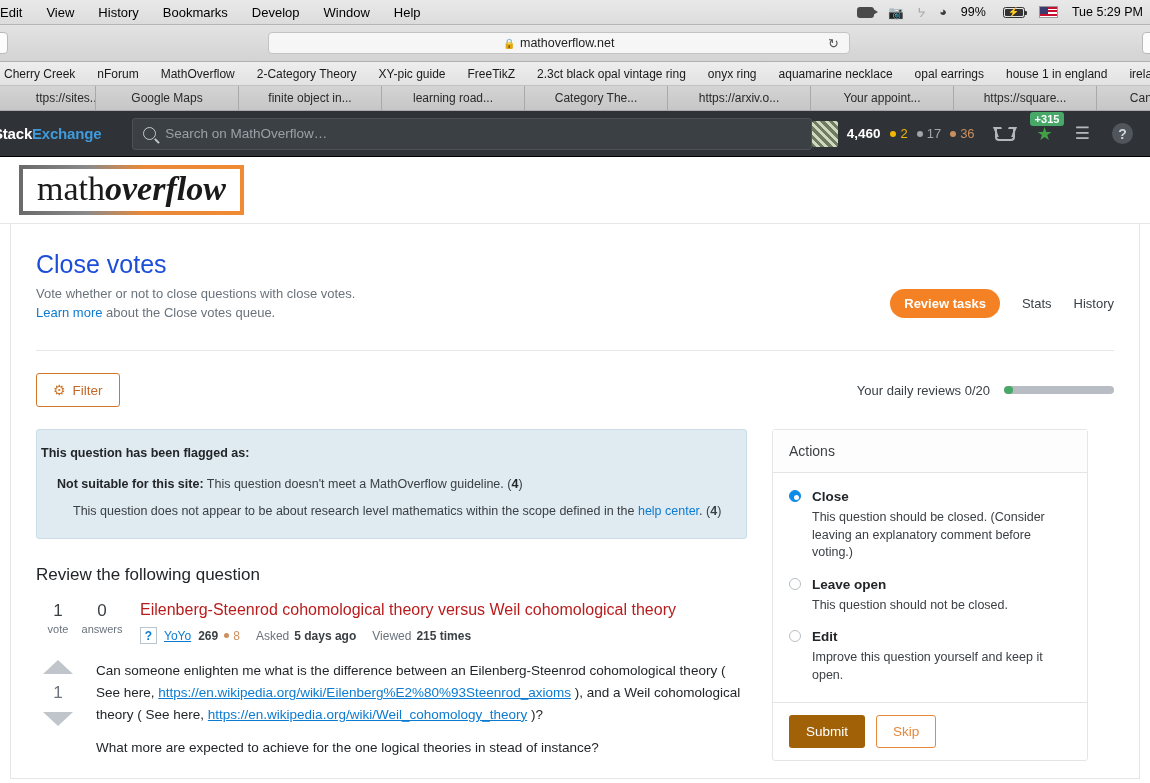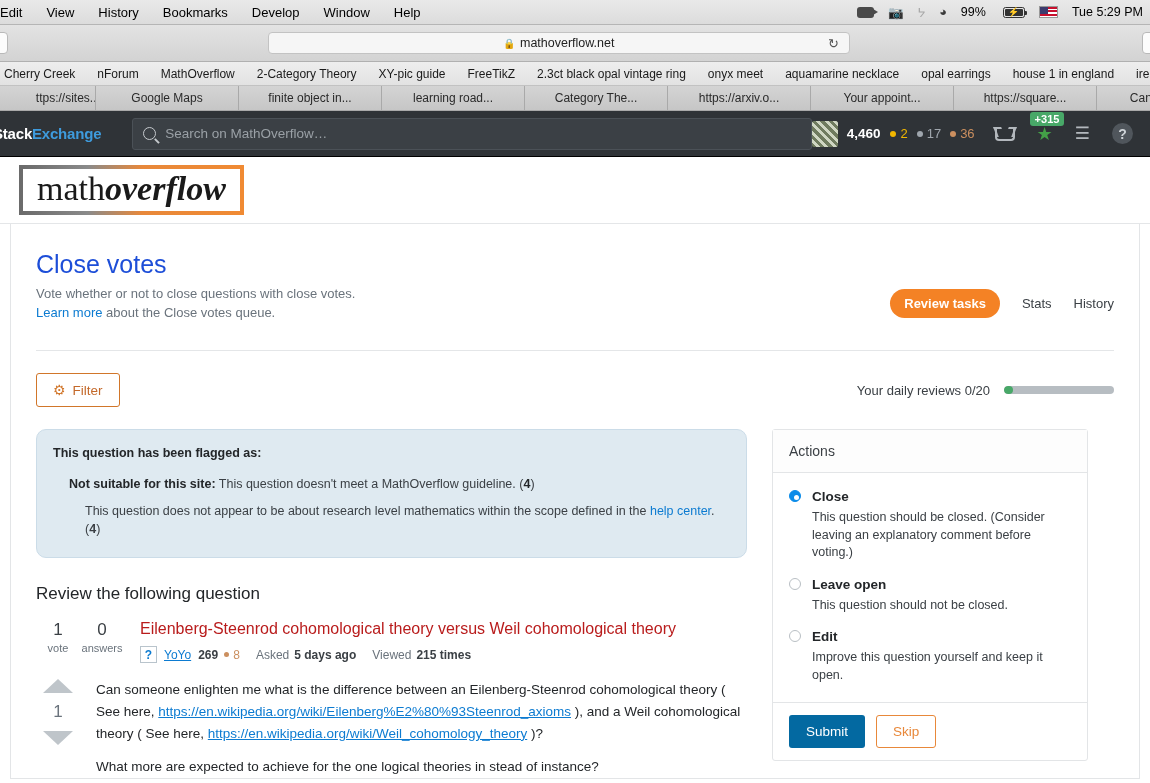--- a/index.html
+++ b/index.html
@@ -225,22 +225,22 @@
     margin-left: 14px; position: relative; overflow: hidden;
   }
   .prog-fill { position:absolute; left:0; top:0; bottom:0; width:9px; background:#48a868; border-radius:4px;}
 
   
   .cols { display: flex; margin-top: 22px; }
   .col-main { width: 711px; }
   .col-side { width: 316px; margin-left: 25px; }
 
   .flagbox {
-    background: #dfeaf1; border: 1px solid #cbdce8; border-radius: 10px;
-    padding: 14px 16px 18px 16px; font-size: 12.5px; color: #3b4045; line-height: 1.5;
+    background: #dfeaf1; border: 1px solid #cbdce8; border-radius: 3px;
+    padding: 14px 16px 18px 4px; font-size: 12.5px; color: #3b4045; line-height: 1.5;
   }
   .flagbox .b1 { font-weight: bold; color:#232629; }
   .flagbox .l2 { margin-top: 12px; margin-left: 16px; }
   .flagbox .l2 b { color:#232629; }
   .flagbox .l3 { margin-top: 8px; margin-left: 32px; color:#3b4045; }
 
   .rev-head { font-size: 17px; color:#232629; margin-top: 26px; }
 
   .q-row { display: flex; margin-top: 16px; }
   .q-stat { width: 44px; text-align: center; }
@@ -292,21 +292,21 @@
   .radio.on:after {
     content:""; position:absolute; left:3.5px; top:3.5px; width:5px;height:5px;
     border-radius:50%; background:#fff;
   }
   .act-t { font-size: 13.5px; font-weight: bold; color:#232629; }
   .act-d { font-size: 12.5px; color:#3b4045; margin-top: 4px; line-height:1.4; }
   .actions-ft {
     border-top: 1px solid #e3e5e7; padding: 12px 16px; display:flex; align-items:center;
   }
   .btn-submit {
-    background:#0369a1; color:#fff; border:none; border-radius:3px;
+    background:#a16207; color:#fff; border:none; border-radius:3px;
     font-size:13.5px; padding: 9px 17px; font-family:inherit;
   }
   .btn-skip {
     background:#fff; color:#e8883a; border:1px solid #e8883a; border-radius:3px;
     font-size:13.5px; padding: 8px 16px; margin-left: 11px; font-family:inherit;
   }
 </style>
 </head>
 <body>
 
@@ -349,21 +349,21 @@
 </div>
 
 <div class="bookmarks">
   <span class="bm">Cherry Creek</span>
   <span class="bm">nForum</span>
   <span class="bm">MathOverflow</span>
   <span class="bm">2-Category Theory</span>
   <span class="bm">XY-pic guide</span>
   <span class="bm">FreeTikZ</span>
   <span class="bm">2.3ct black opal vintage ring</span>
-  <span class="bm">onyx meet</span>
+  <span class="bm">onyx ring</span>
   <span class="bm">aquamarine necklace</span>
   <span class="bm">opal earrings</span>
   <span class="bm">house 1 in england</span>
   <span class="bm">ireland house 1</span>
 
 </div>
 
 <div class="tabstrip">
   <div class="tab first">ttps://sites....</div>
   <div class="tab">Google Maps</div>

